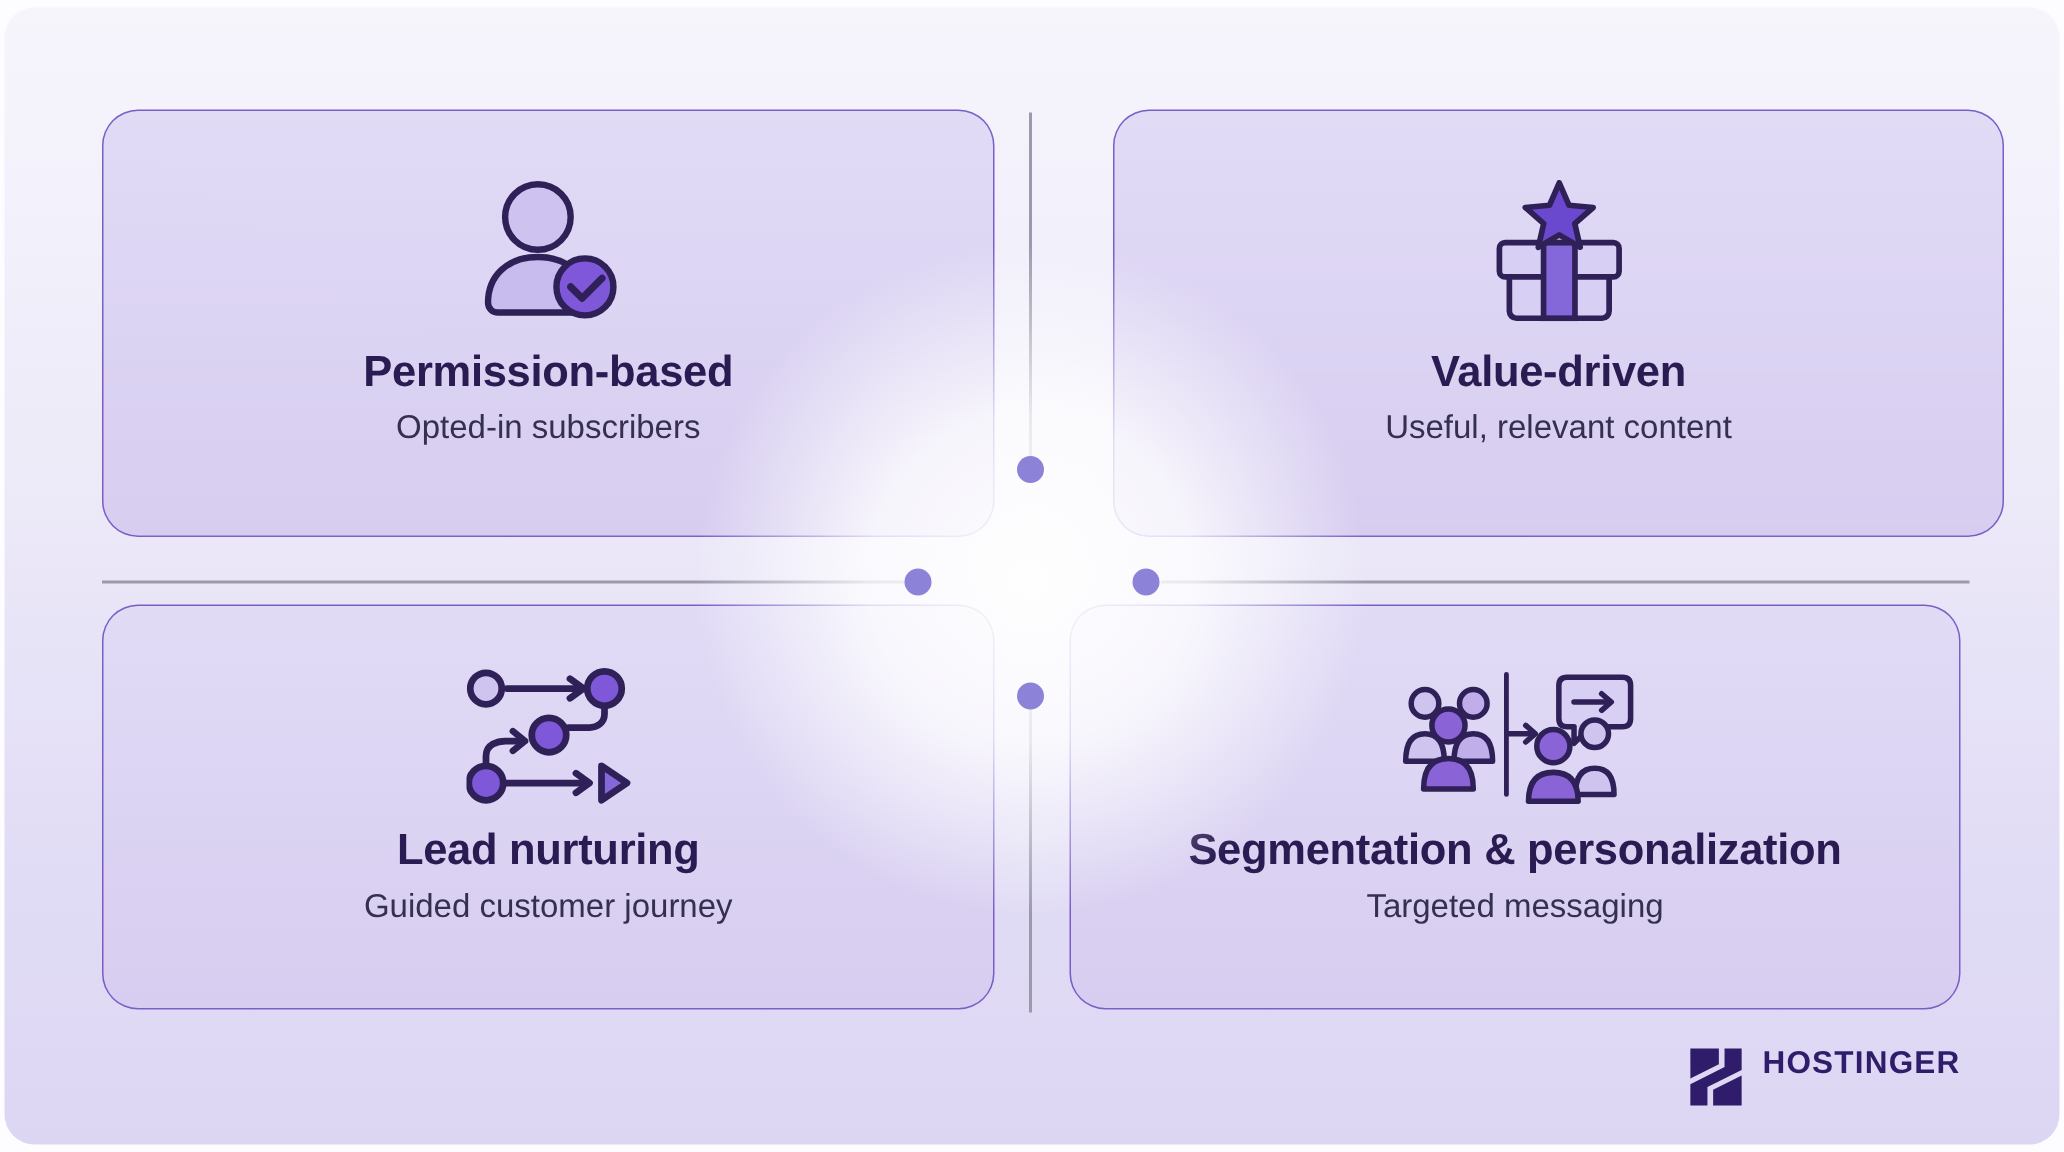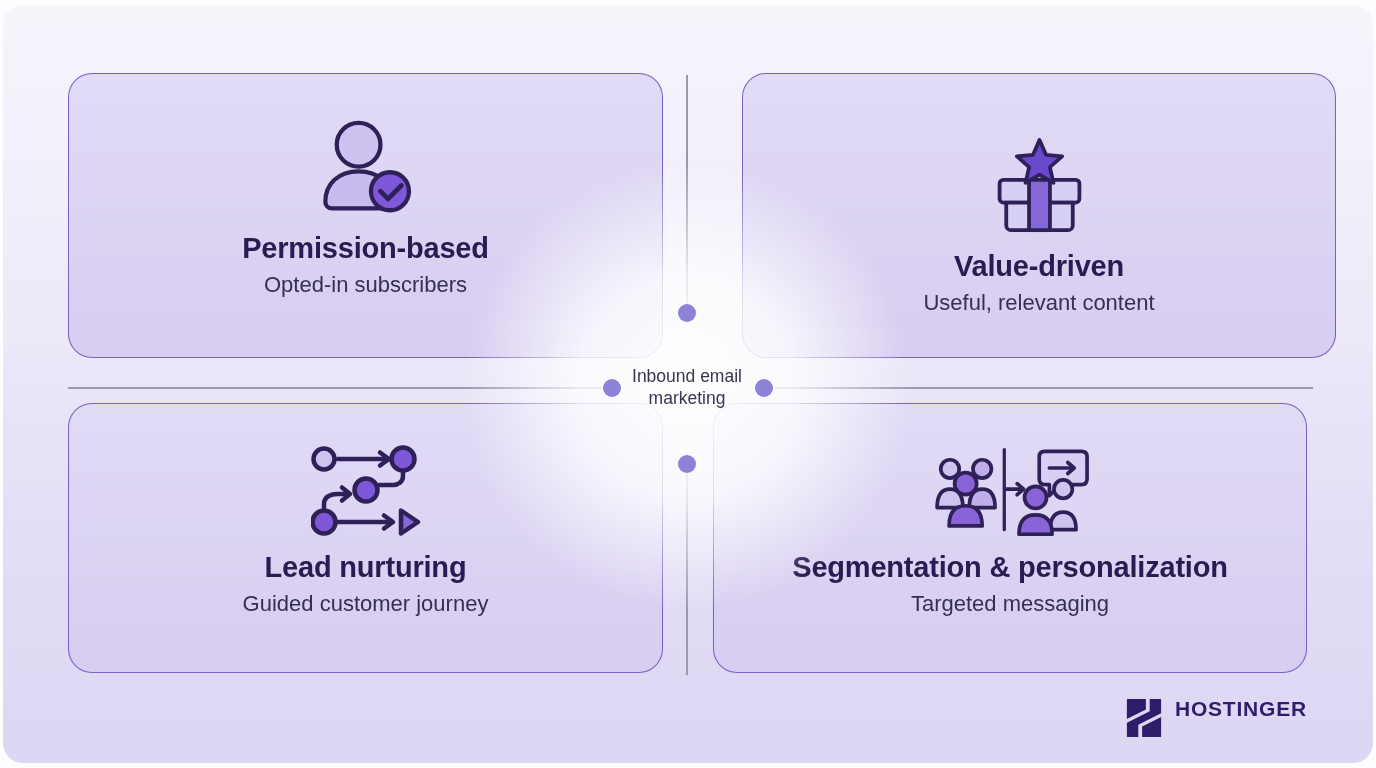--- a/index.html
+++ b/index.html
@@ -22,21 +22,21 @@
   .vl-bottom{top:463px;height:207px;}
 
   .card{
     position:absolute;box-sizing:border-box;
     border:1.7px solid rgba(104,73,192,0.85);
     border-radius:24px;
     background:linear-gradient(180deg,#e1dbf6 0%,#d7cdf0 100%);
     display:flex;flex-direction:column;align-items:center;text-align:center;
   }
   .card-tl{left:65px;top:68px;width:595px;height:285px;padding-top:46px;}
-  .card-tr{left:739px;top:68px;width:594px;height:285px;padding-top:64px;}
+  .card-tr{left:739px;top:68px;width:594px;height:285px;padding-top:46px;}
   .card-bl{left:65px;top:398px;width:595px;height:270px;padding-top:41px;}
   .card-br{left:710px;top:398px;width:594px;height:270px;padding-top:41px;}
   .icon-top{height:95px;margin-bottom:17px;}
   .icon-bottom{height:92px;margin-bottom:14px;}
   .card-title{
     font-size:29px;font-weight:700;color:#2a1b52;
     letter-spacing:-0.2px;line-height:1.15;margin:0;
   }
   .card-sub{
     font-size:22px;font-weight:400;color:#353050;margin-top:7px;line-height:1.2;
@@ -151,22 +151,20 @@
     <div class="card-sub">Targeted messaging</div>
   </div>
 
   <div class="glow"></div>
 
   <div class="dot d-left"></div>
   <div class="dot d-right"></div>
   <div class="dot d-top"></div>
   <div class="dot d-bottom"></div>
 
-  <div class="center-label">Inbound email
-marketing</div>
 
   <div class="brand">
     <svg width="38" height="42" viewBox="0 0 40 44">
       <g fill="#2f1c6a">
         <path d="M26 2 H38 V17 L14 29 V42 H2 V27 L26 15 Z"></path>
         <path d="M2 2 H22 V13 L2 23 Z"></path>
         <path d="M38 42 H18 V31 L38 21 Z"></path>
       </g>
     </svg>
     <span class="brand-text">HOSTINGER</span>

